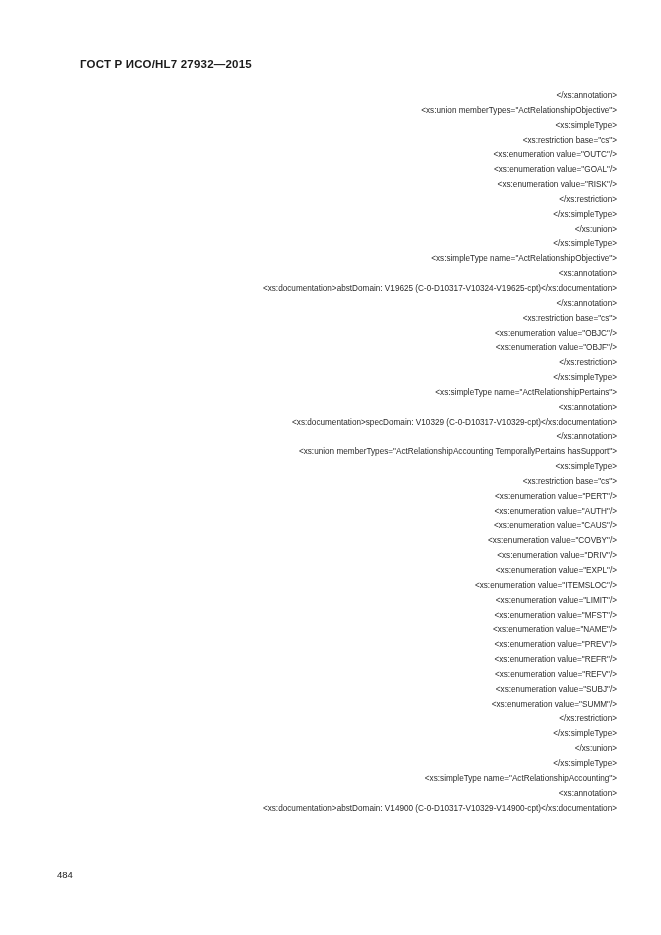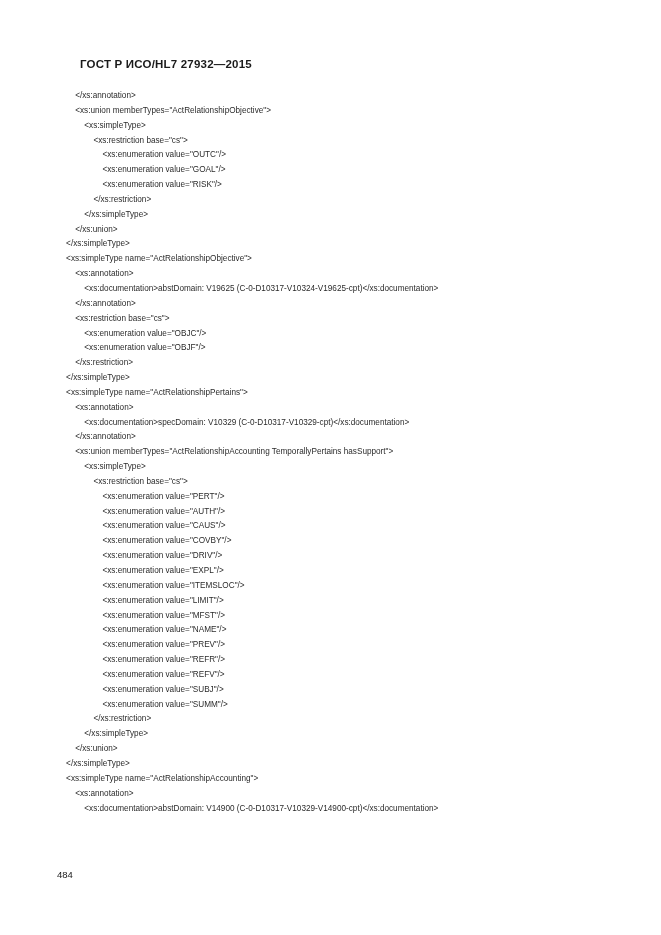--- a/index.html
+++ b/index.html
@@ -32,20 +32,21 @@
   .code-block {
     position: absolute;
     top: 89px;
     left: 57px;
     width: 560px;
     font-size: 8.2px;
     line-height: 14.85px;
     color: #2b2b2b;
     font-family: "Liberation Sans", sans-serif;
     white-space: pre;
+    text-align: right;
   }
   .code-line {
     white-space: pre;
     height: 14.85px;
   }
   .page-number {
     position: absolute;
     top: 845px;
     left: 57px;
     font-size: 9.5px;

